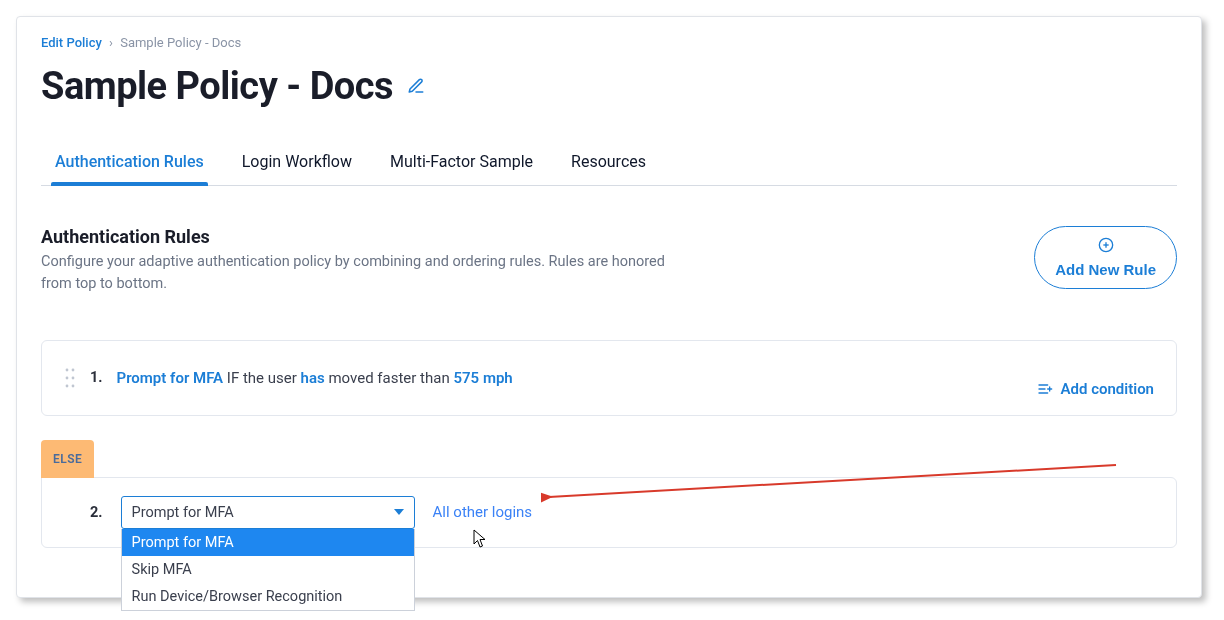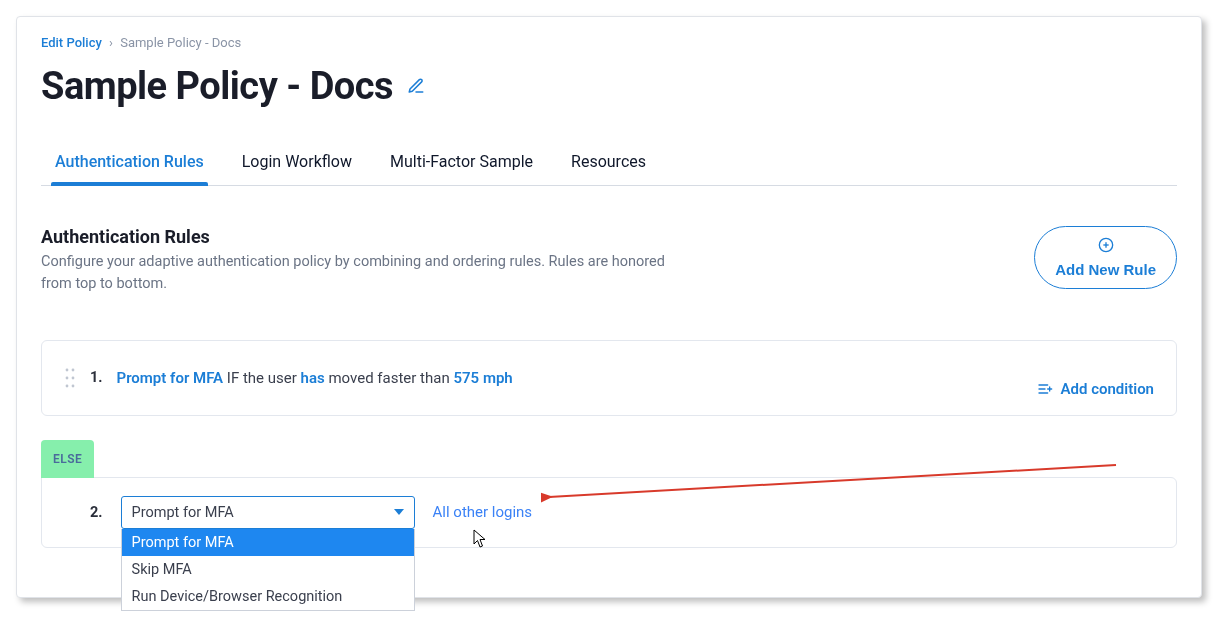--- a/index.html
+++ b/index.html
@@ -131,21 +131,21 @@
     gap: 8px;
     cursor: pointer;
     margin-top: 11px;
   }
   .add-condition svg { width: 16px; height: 16px; }
   .else-block {
     margin-top: 24px;
     position: relative;
   }
   .else-label {
-    background: #86efac;
+    background: #fdba74;
     color: #4a6b9b;
     font-size: 12px;
     font-weight: 600;
     padding: 12px 12px;
     border-radius: 4px 4px 0 0;
     display: inline-block;
     position: relative;
     z-index: 2;
     letter-spacing: 0.5px;
   }

